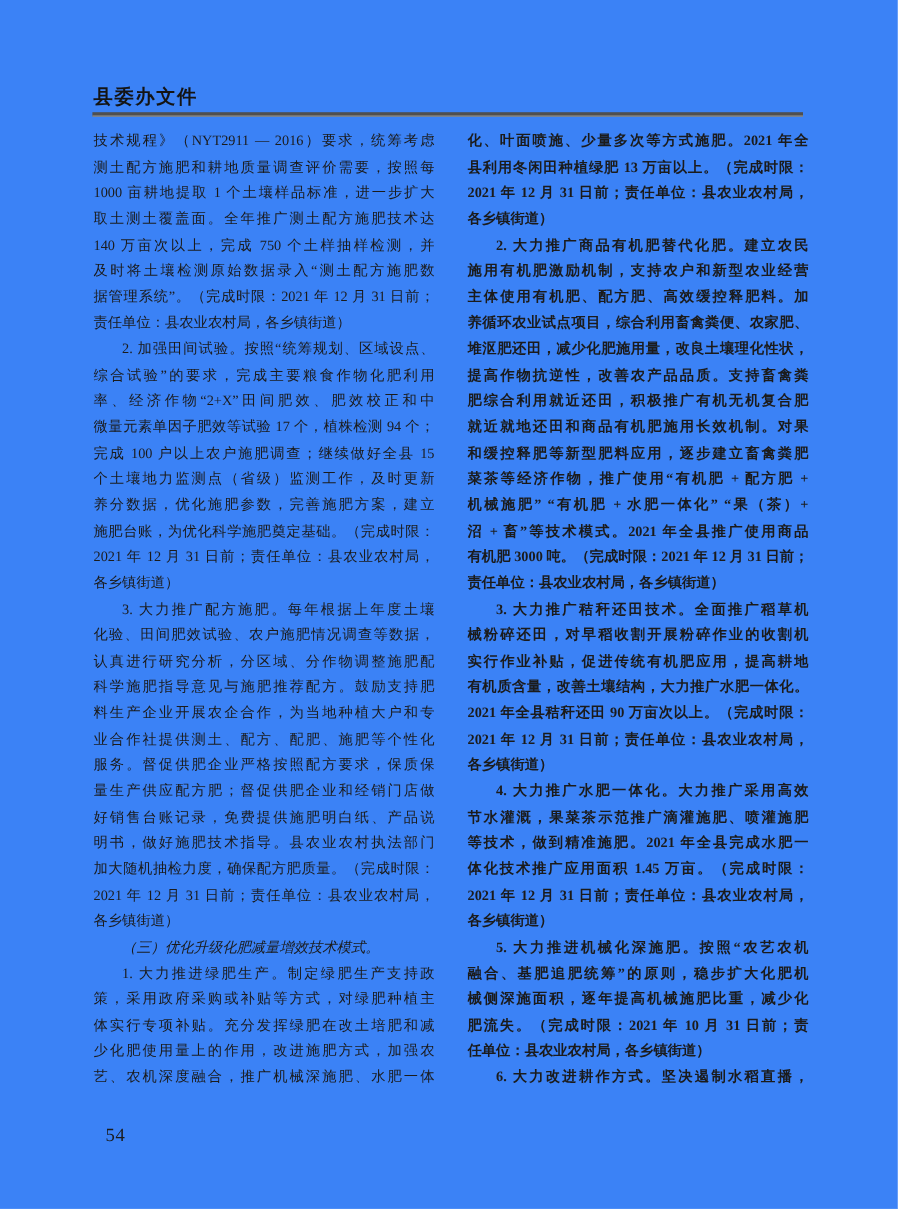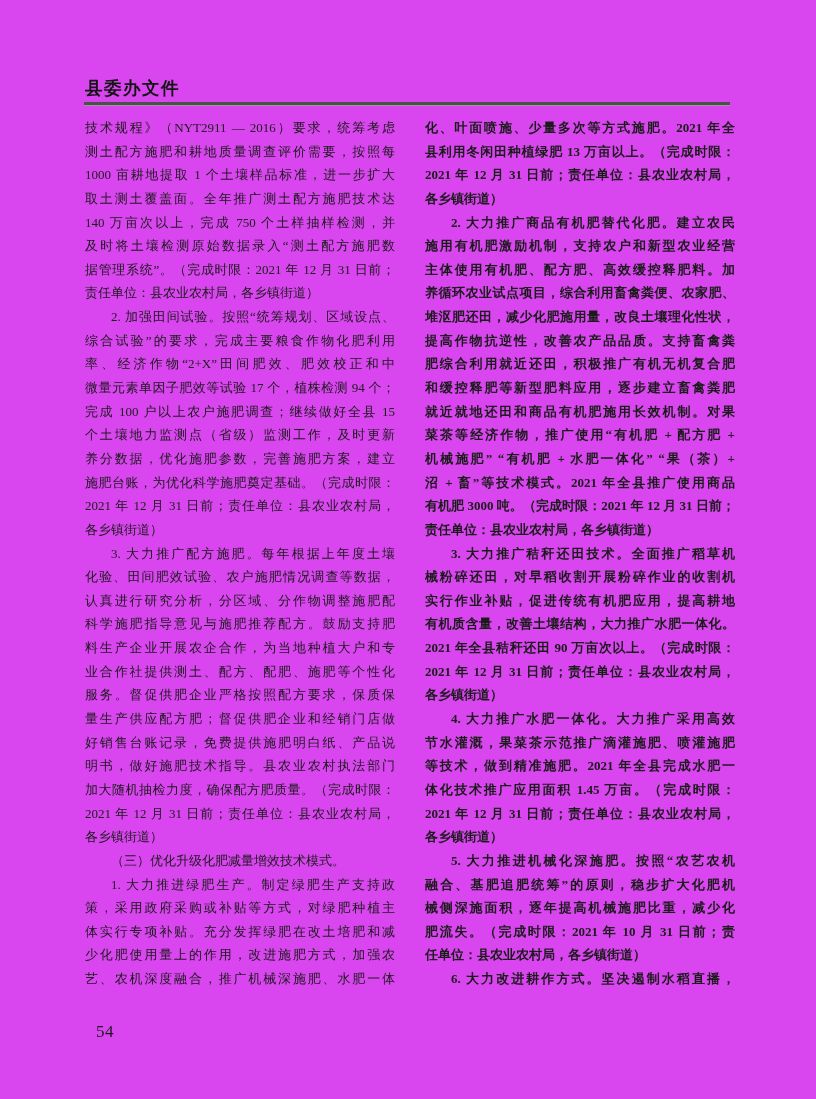--- a/index.html
+++ b/index.html
@@ -4,21 +4,21 @@
 <style>
   html,body{margin:0;padding:0;}
   body{
     width:816px;height:1099px;
     background:#ffffff;
     position:relative;
     font-family:"Liberation Serif","DejaVu Serif",serif;
     color:#1b1b1b;
     overflow:hidden;
   }
-  .page{position:absolute;inset:0;background:#d946ef;padding-left:34px;}
+  .page{position:absolute;inset:0;background:#3b82f6;padding-left:34px;}
   .header-title{
     position:absolute;left:85px;top:76px;
     font-family:"Liberation Sans","DejaVu Sans",sans-serif;
     font-weight:bold;font-size:17.5px;letter-spacing:1.5px;color:#141414;
   }
   .header-rule{
     position:absolute;left:84px;top:102px;width:646px;height:3px;
     background:#4f4f4f;border-bottom:1px solid #9a9a9a;
   }
   .col{
@@ -29,21 +29,21 @@
   .col-left{left:85px;}
   .col-right{left:425px;font-weight:bold;}
   .line{
     height:23.65px;overflow:hidden;
     text-align:justify;text-align-last:justify;
     text-justify:inter-ideograph;
     white-space:normal;
   }
   .line.indent{padding-left:2em;}
   .line.end{text-align-last:left;}
-  .line.italic{}
+  .line.italic{font-style:italic;}
   .page-number{
     position:absolute;left:96px;top:1022px;
     font-size:17px;color:#1b1b1b;letter-spacing:0.5px;
   }
 </style>
 </head>
 <body>
 
 <div class="page">
   <div class="header-title">县委办文件</div>
@@ -94,22 +94,22 @@
       <div class="line">县利用冬闲田种植绿肥 13 万亩以上。（完成时限：</div>
       <div class="line">2021 年 12 月 31 日前；责任单位：县农业农村局，</div>
       <div class="line end">各乡镇街道）</div>
       <div class="line indent">2. 大力推广商品有机肥替代化肥。建立农民</div>
       <div class="line">施用有机肥激励机制，支持农户和新型农业经营</div>
       <div class="line">主体使用有机肥、配方肥、高效缓控释肥料。加</div>
       <div class="line">养循环农业试点项目，综合利用畜禽粪便、农家肥、</div>
       <div class="line">堆沤肥还田，减少化肥施用量，改良土壤理化性状，</div>
       <div class="line">提高作物抗逆性，改善农产品品质。支持畜禽粪</div>
       <div class="line">肥综合利用就近还田，积极推广有机无机复合肥</div>
+      <div class="line">就近就地还田和商品有机肥施用长效机制。对果</div>
       <div class="line">和缓控释肥等新型肥料应用，逐步建立畜禽粪肥</div>
-      <div class="line">就近就地还田和商品有机肥施用长效机制。对果</div>
       <div class="line">菜茶等经济作物，推广使用“有机肥 + 配方肥 +</div>
       <div class="line">机械施肥” “有机肥 + 水肥一体化” “果（茶）+</div>
       <div class="line">沼 + 畜”等技术模式。2021 年全县推广使用商品</div>
       <div class="line">有机肥 3000 吨。（完成时限：2021 年 12 月 31 日前；</div>
       <div class="line end">责任单位：县农业农村局，各乡镇街道）</div>
       <div class="line indent">3. 大力推广秸秆还田技术。全面推广稻草机</div>
       <div class="line">械粉碎还田，对早稻收割开展粉碎作业的收割机</div>
       <div class="line">实行作业补贴，促进传统有机肥应用，提高耕地</div>
       <div class="line">有机质含量，改善土壤结构，大力推广水肥一体化。</div>
       <div class="line">2021 年全县秸秆还田 90 万亩次以上。（完成时限：</div>

